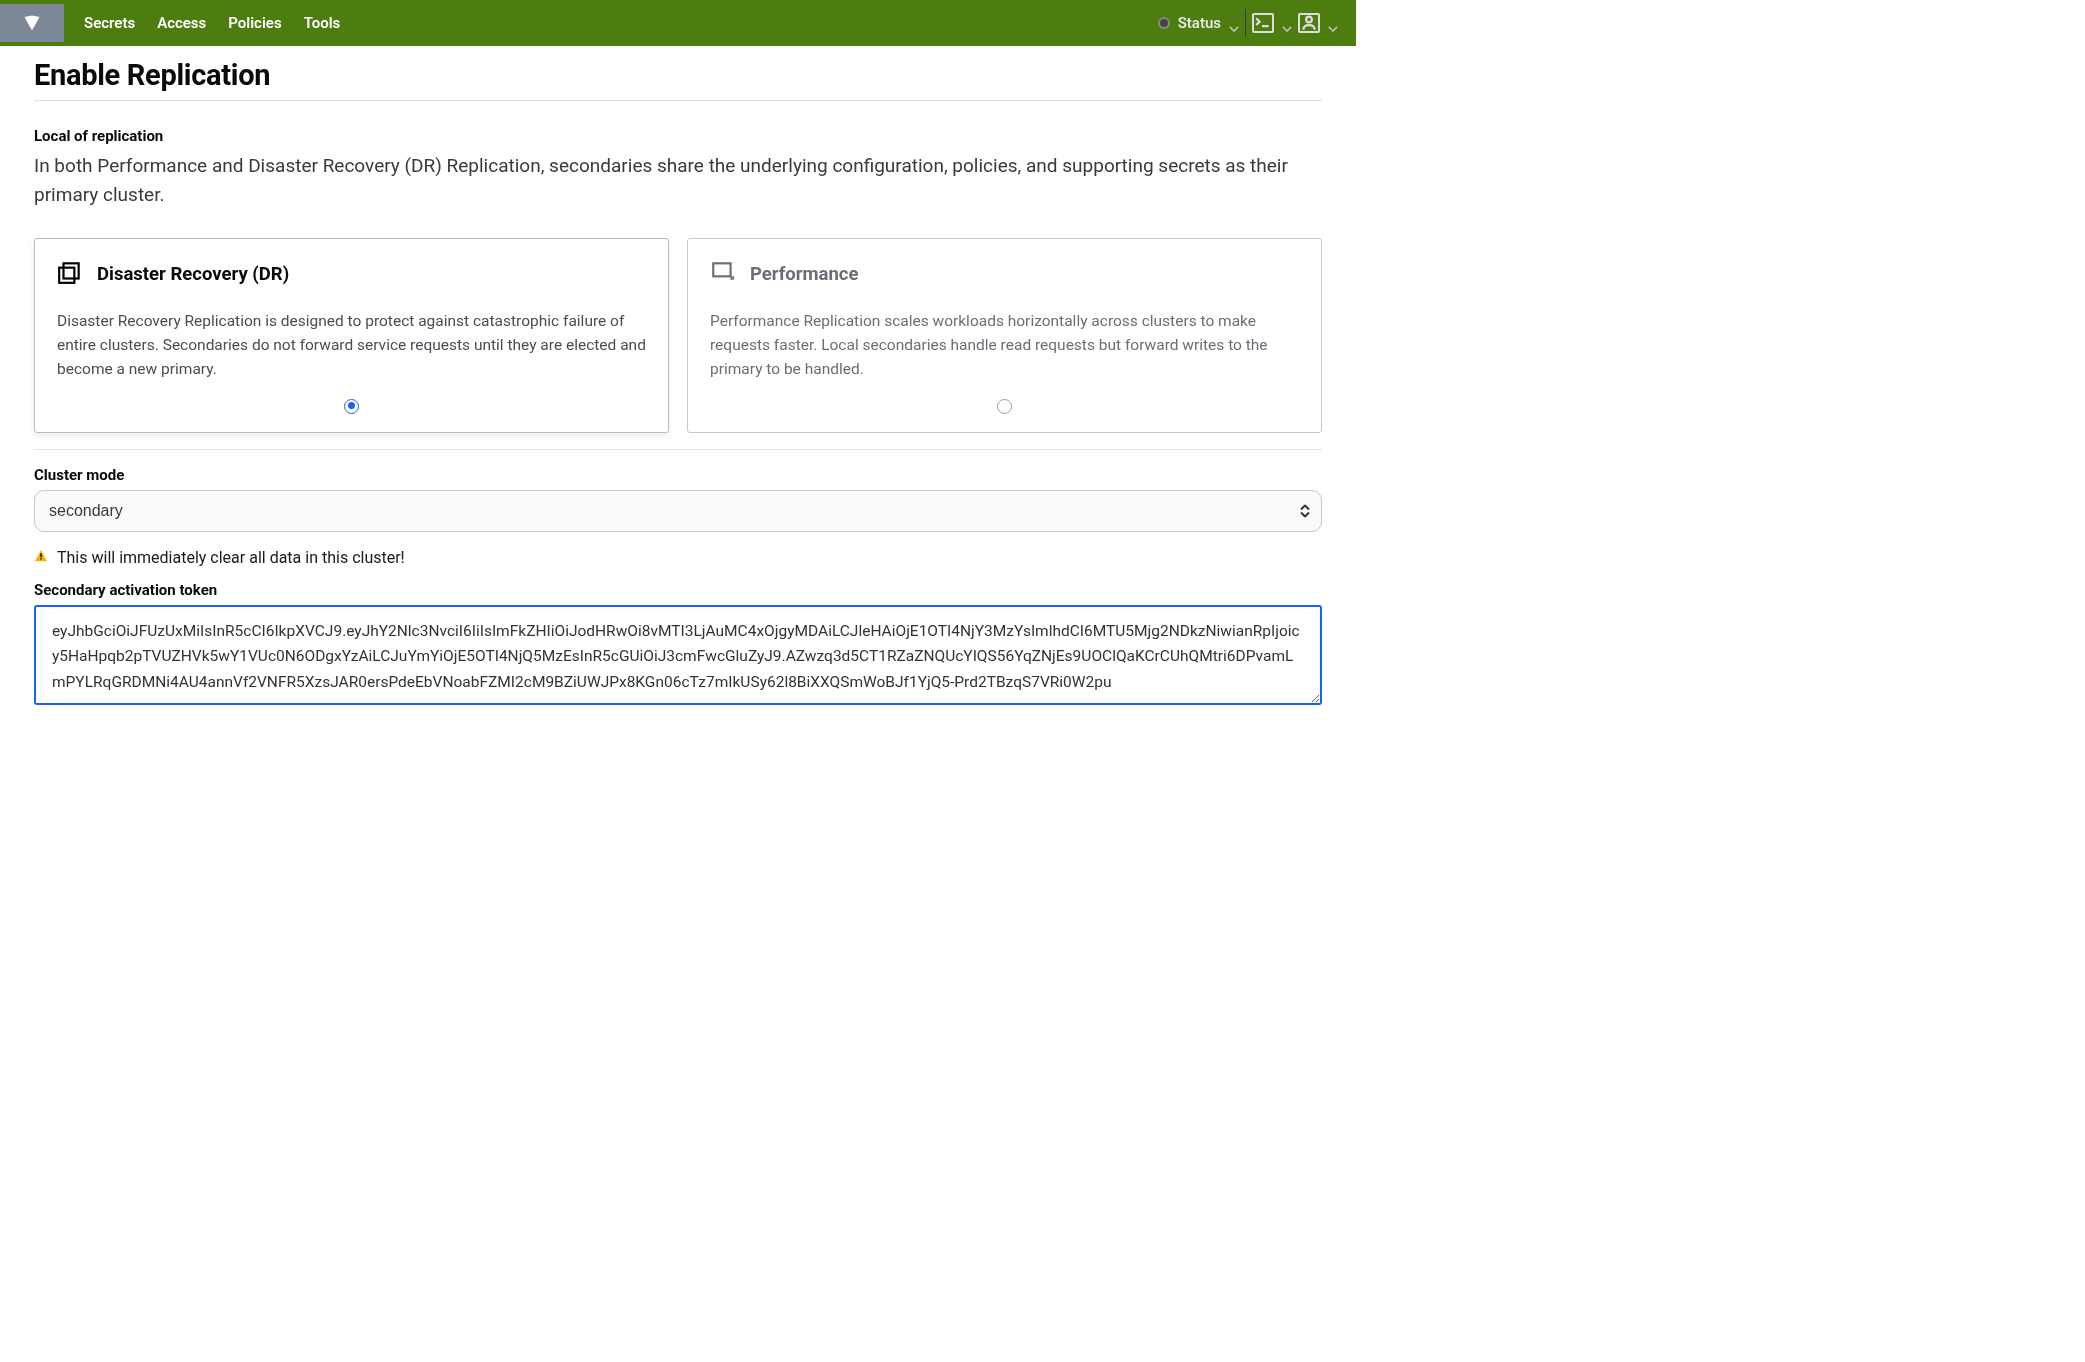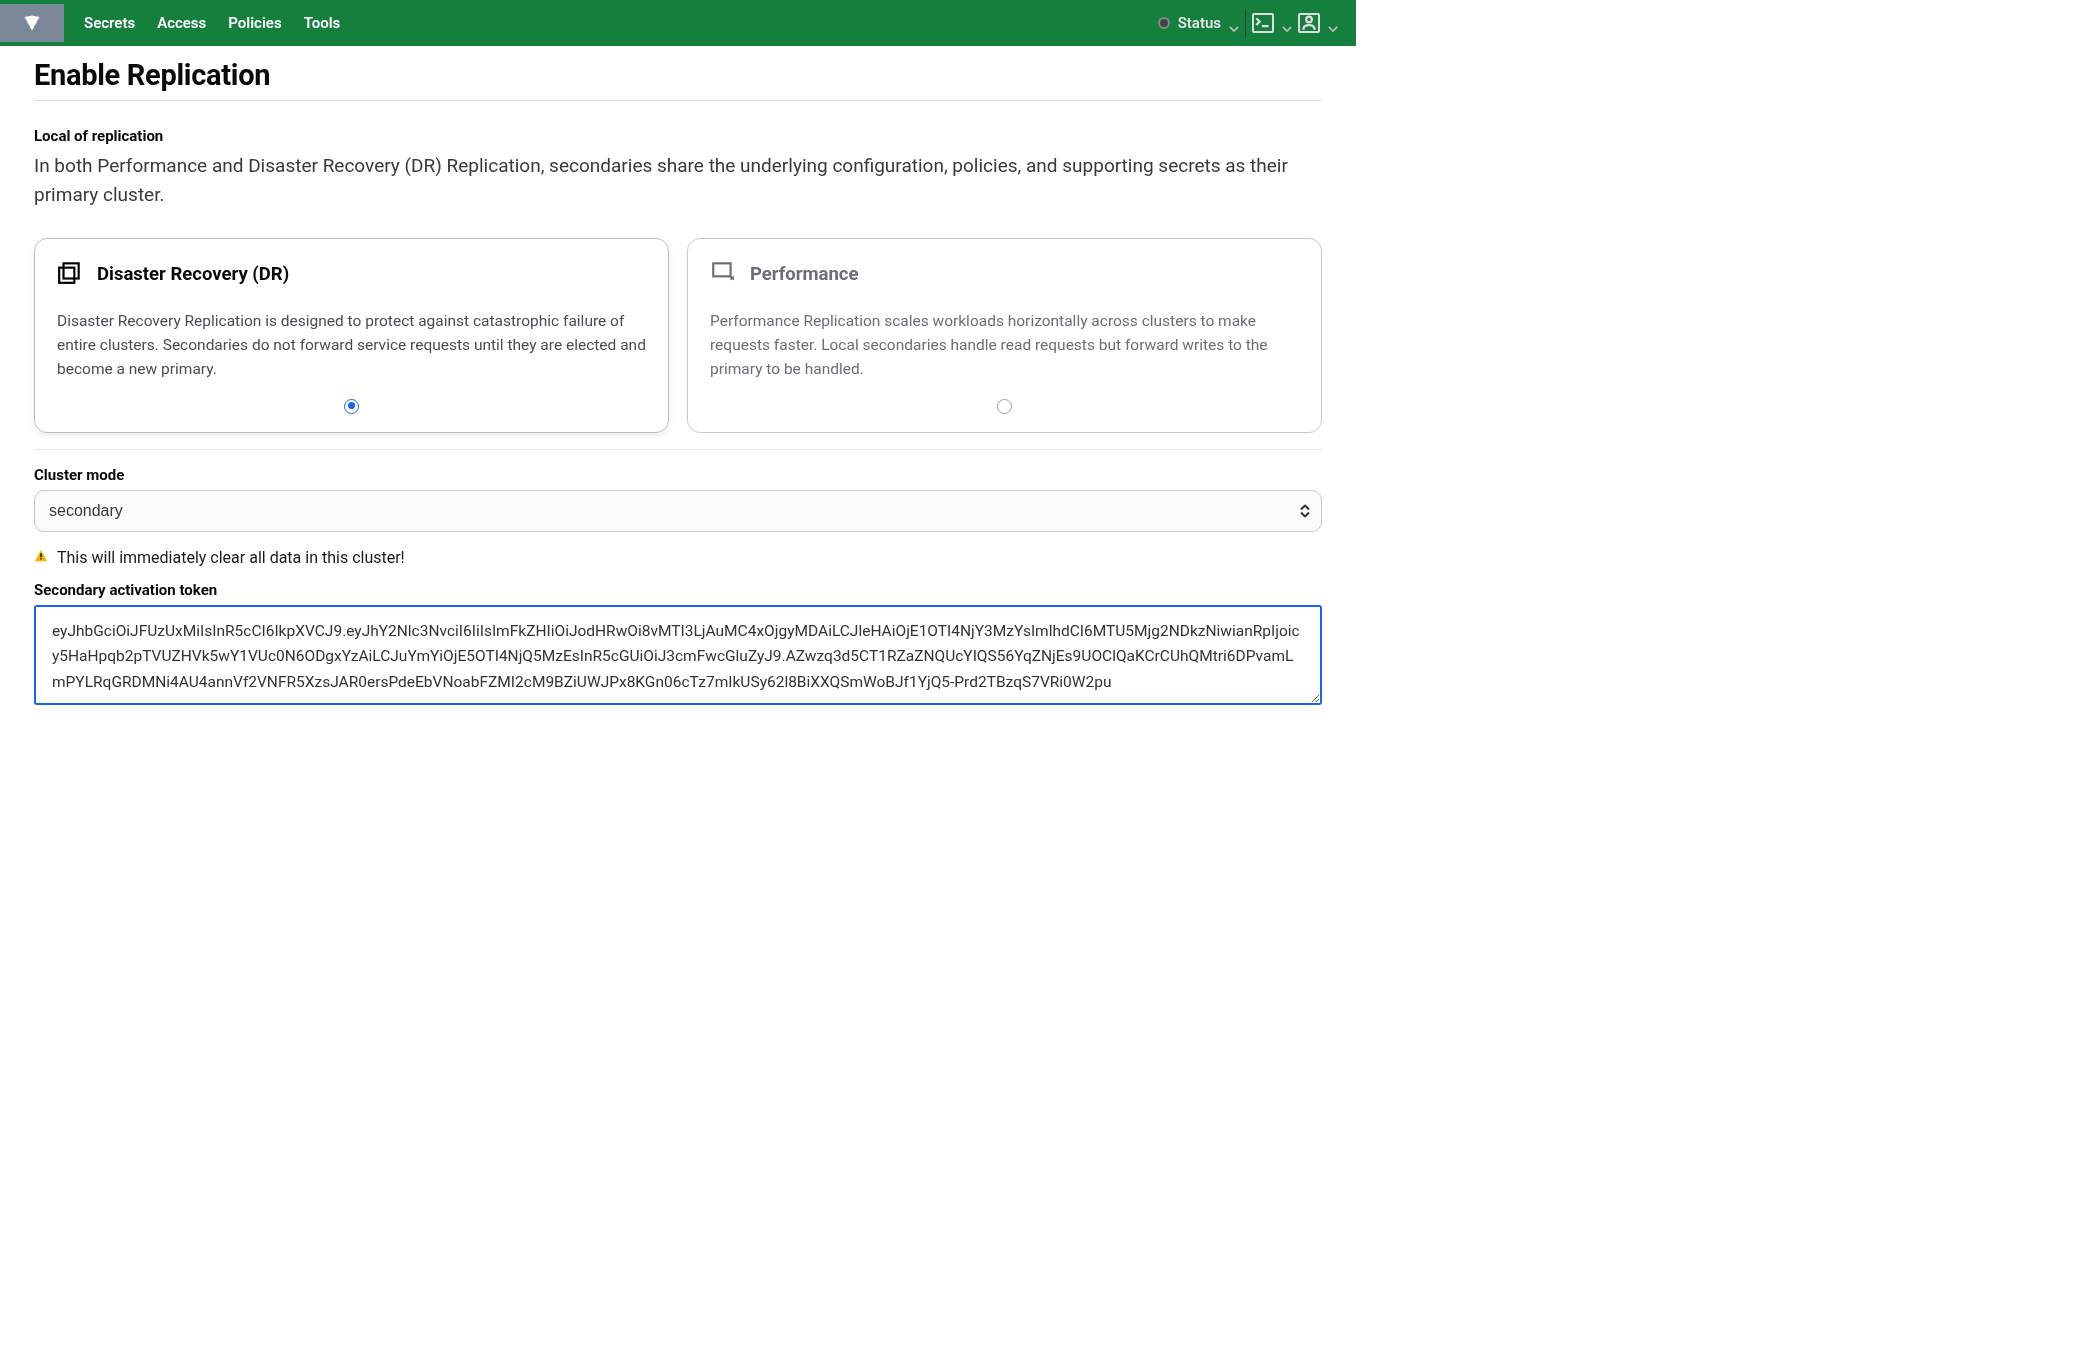--- a/index.html
+++ b/index.html
@@ -1,38 +1,38 @@
 <!DOCTYPE html>
 <html><head>
 <meta charset="utf-8">
 <style>
 *{box-sizing:border-box;margin:0;padding:0}
 body{font-family:-apple-system,BlinkMacSystemFont,"Segoe UI",Roboto,Helvetica,Arial,sans-serif;font-size:16px;color:#0a0a0a;width:1356px;height:886px;overflow:hidden;background:#fff}
-.navbar{background:#15803d;height:46px;display:flex;align-items:center;padding:0 18px 0 0}
+.navbar{background:#4d7c0f;height:46px;display:flex;align-items:center;padding:0 18px 0 0}
 .logo{width:64px;height:38px;background:#7c8797;display:flex;align-items:center;justify-content:center;margin-right:20px}
 .logo svg{width:18px;height:18px;fill:#fff}
 .nav-links{display:flex;gap:22px}
 .nav-link{color:#fff;font-weight:600;font-size:15px;cursor:pointer}
 .nav-right{margin-left:auto;display:flex;align-items:center;gap:6px;color:#e0e0e0}
 .status-group{display:flex;align-items:center;gap:8px;cursor:pointer}
 .status-dot{width:12px;height:12px;border-radius:50%;border:2px solid #888;background:#444}
 .status-text{font-weight:600;color:#e5e5e5;font-size:15px}
 .chev{width:10px;height:10px;display:inline-block}
 .chev svg{stroke:#bbb;fill:none;stroke-width:2px}
 .vdiv{width:1px;height:28px;background:#3a3a3a}
 .icon-btn{display:flex;align-items:center;gap:8px;cursor:pointer;color:#ddd}
 .icon-box{width:22px;height:20px;border:2px solid #ddd;border-radius:2px;display:flex;align-items:center;justify-content:center}
 .icon-box svg{stroke:#ddd;fill:none}
 .container{padding:12px 34px 0 34px}
 h1.page-title{font-size:29px;font-weight:700;letter-spacing:-0.3px;margin-bottom:8px}
 .hr{border:none;border-top:1px solid #dcdde0;margin:0 0 26px 0}
 .section-label{font-weight:700;font-size:15px;margin-bottom:6px}
 .section-desc{font-size:19px;color:#3a3a3a;line-height:1.55;margin-bottom:28px}
 .cards{display:flex;gap:18px;margin-bottom:16px}
-.card{flex:1;border:1px solid #c8c9cc;border-radius:13px;padding:20px 22px 18px 22px;cursor:pointer;position:relative}
+.card{flex:1;border:1px solid #c8c9cc;border-radius:3px;padding:20px 22px 18px 22px;cursor:pointer;position:relative}
 .card.selected{border:1px solid #b9bcc0;box-shadow:0 3px 6px rgba(0,0,0,0.08)}
 .card-header{display:flex;align-items:center;gap:14px;margin-bottom:20px}
 .card-title{font-weight:700;font-size:18.5px}
 .card.dim .card-title{color:#6b6e76}
 .card-desc{font-size:15.5px;color:#4a4d55;line-height:1.55;margin-bottom:18px}
 .card.dim .card-desc{color:#6b6e76}
 .radio-wrap{display:flex;justify-content:center}
 .radio{appearance:none;width:15px;height:15px;border:1.5px solid #9a9da4;border-radius:50%;position:relative;cursor:pointer}
 .radio:checked{border-color:#1663f3}
 .radio:checked::after{content:"";position:absolute;left:2.5px;top:2.5px;width:7px;height:7px;border-radius:50%;background:#1663f3}

